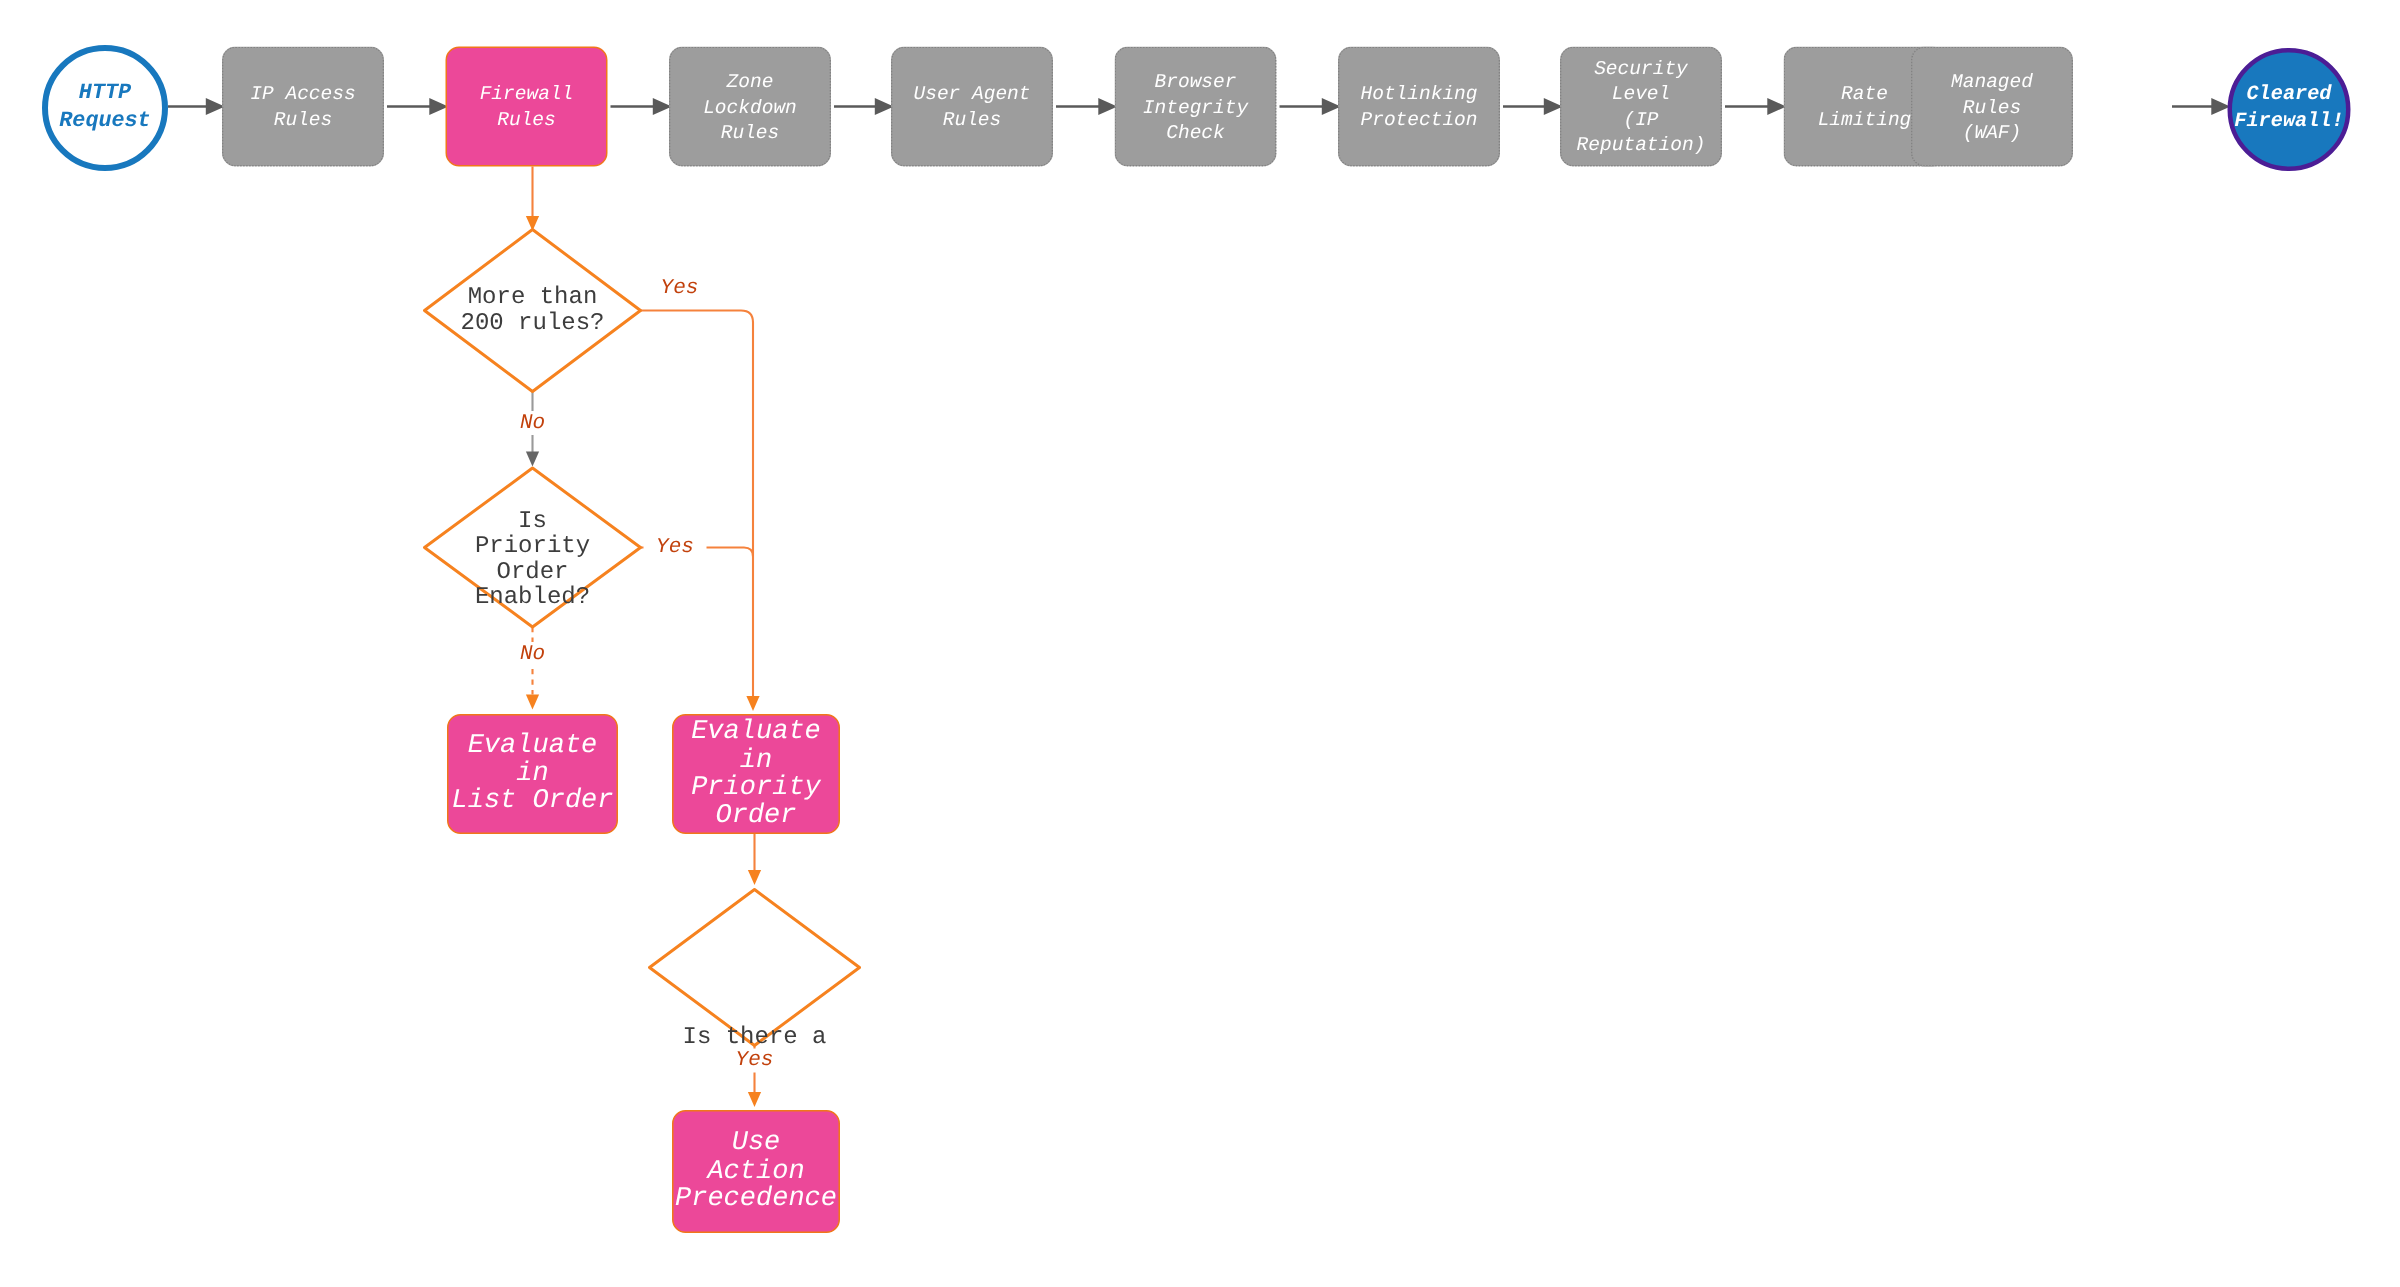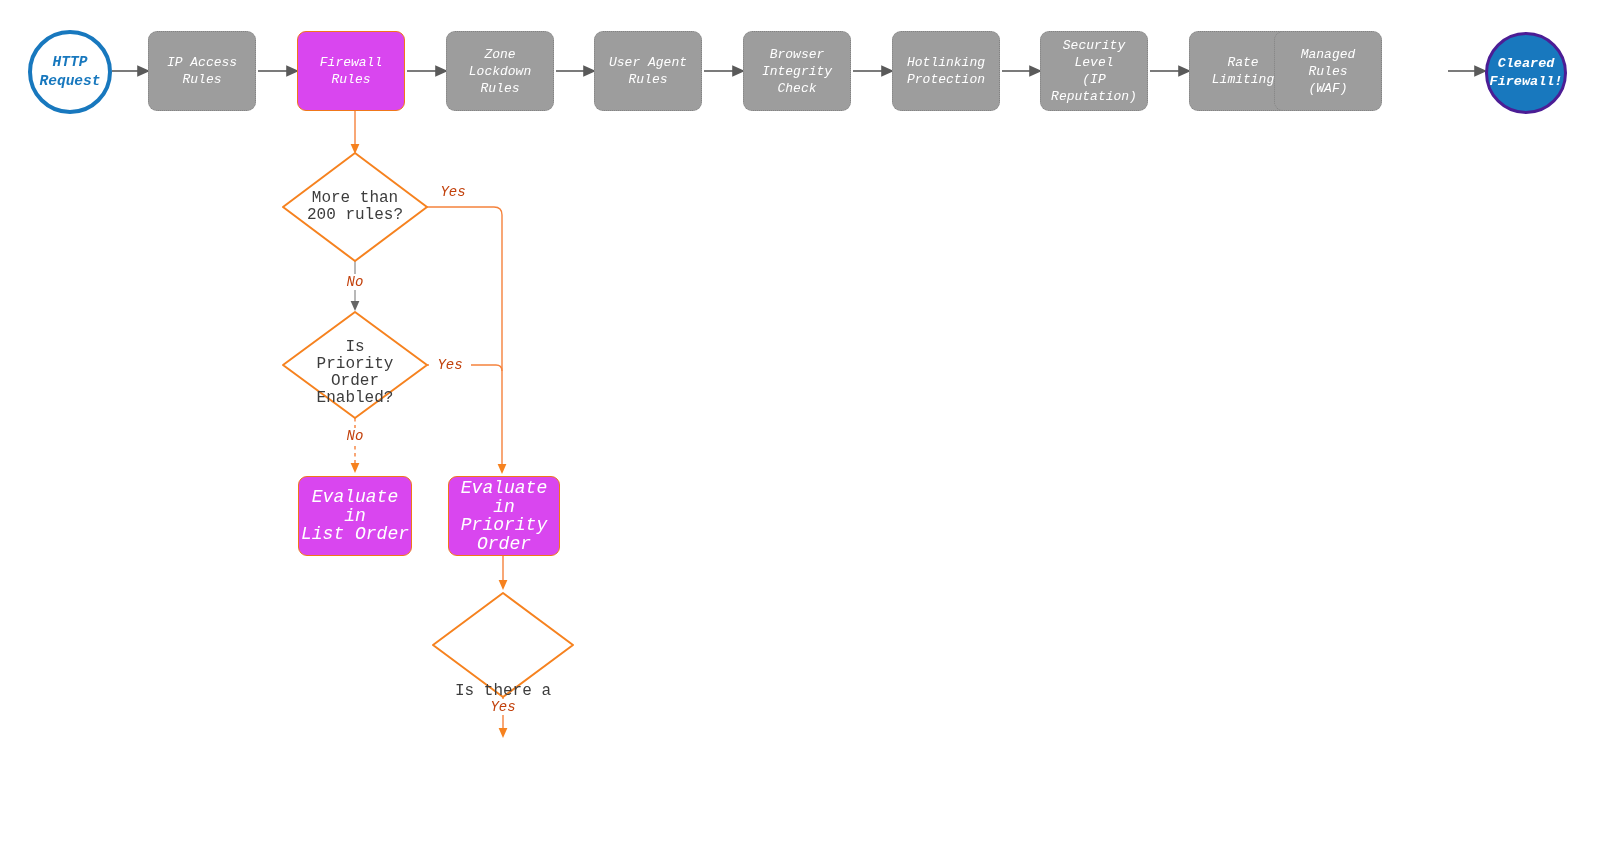--- a/index.html
+++ b/index.html
@@ -10,21 +10,21 @@
     height: 858px;
     background: #ffffff;
     font-family: Liberation Mono, monospace;
     overflow: hidden;
   }
   #connectors { position:absolute; left:0; top:0; }
   .node { position:absolute; box-sizing:border-box; display:flex; align-items:center; justify-content:center; }
   .lbl { white-space:pre-line; text-align:center; display:block; }
   .box { border-radius:9px; width:108px; height:80px; top:31px; }
   .gray  { background:#9D9D9D; border:1px dotted #838383; color:#ffffff; font-style:italic; font-size:13px; line-height:17px; }
-  .orange{ background:#d946ef; border:1px solid #F0771A; color:#ffffff; font-style:italic; font-size:13px; line-height:17px; }
+  .orange{ background:#ec4899; border:1px solid #F0771A; color:#ffffff; font-style:italic; font-size:13px; line-height:17px; }
   .action{ font-size:18px; line-height:18.5px;justify-content:center; }
   .circle-start {
     border-radius:50%; background:#ffffff; border:4px solid #1878BE;
     color:#1878BE; font-weight:bold; font-style:italic; font-size:14.5px; line-height:19px;
   }
   .circle-end {
     border-radius:50%; background:#1878BE; border:3px solid #4c1d95;
     color:#ffffff; font-weight:bold; font-style:italic; font-size:13.5px; line-height:18px;
   }
   .dtext { position:absolute; width:130px; text-align:center; white-space:pre-line;
@@ -151,20 +151,25 @@
   <div class="node box orange action" style="left:298px; top:476px; width:114px; height:80px;">
     <span class="lbl">Evaluate
 in
 List Order</span>
   </div>
   <div class="node box orange action" style="left:448px; top:476px; width:112px; height:80px;">
     <span class="lbl">Evaluate
 in
 Priority Order</span>
   </div>
+  <div class="node box orange action" style="left:448px; top:740px; width:112px; height:82px;">
+    <span class="lbl">Use
+Action
+Precedence</span>
+  </div>
 
   <div class="elabel" style="left:432px; top:184px;">Yes</div>
   <div class="elabel" style="left:334px; top:274px;">No</div>
   <div class="elabel" style="left:429px; top:357px;">Yes</div>
   <div class="elabel" style="left:334px; top:428px;">No</div>
   <div class="elabel" style="left:482px; top:699px;">Yes</div>
 
 </div>
 
 </body></html>

